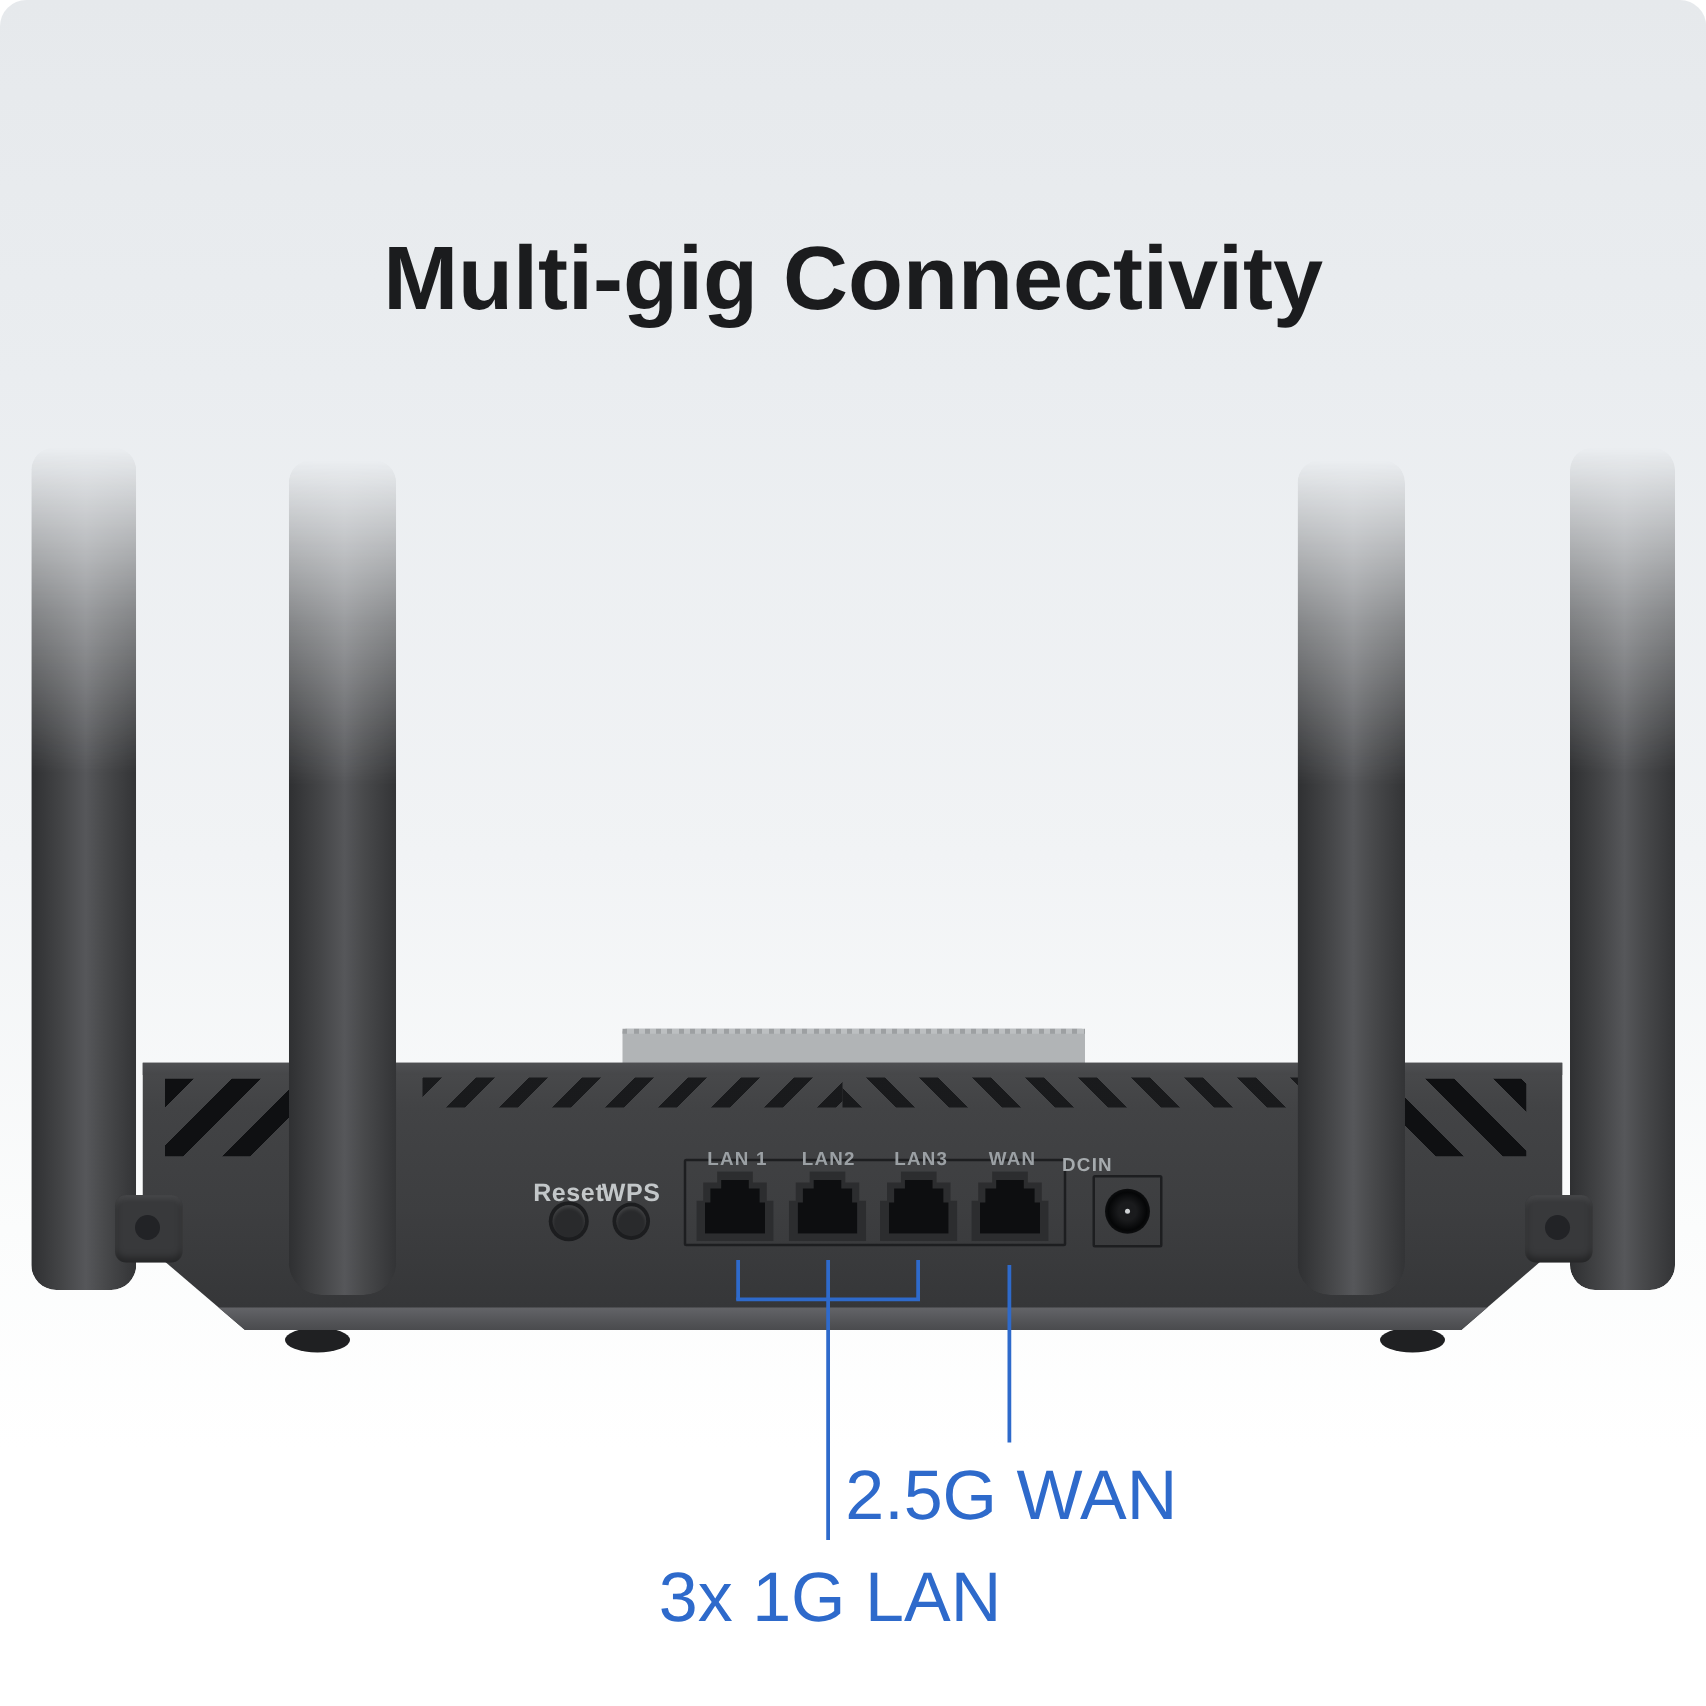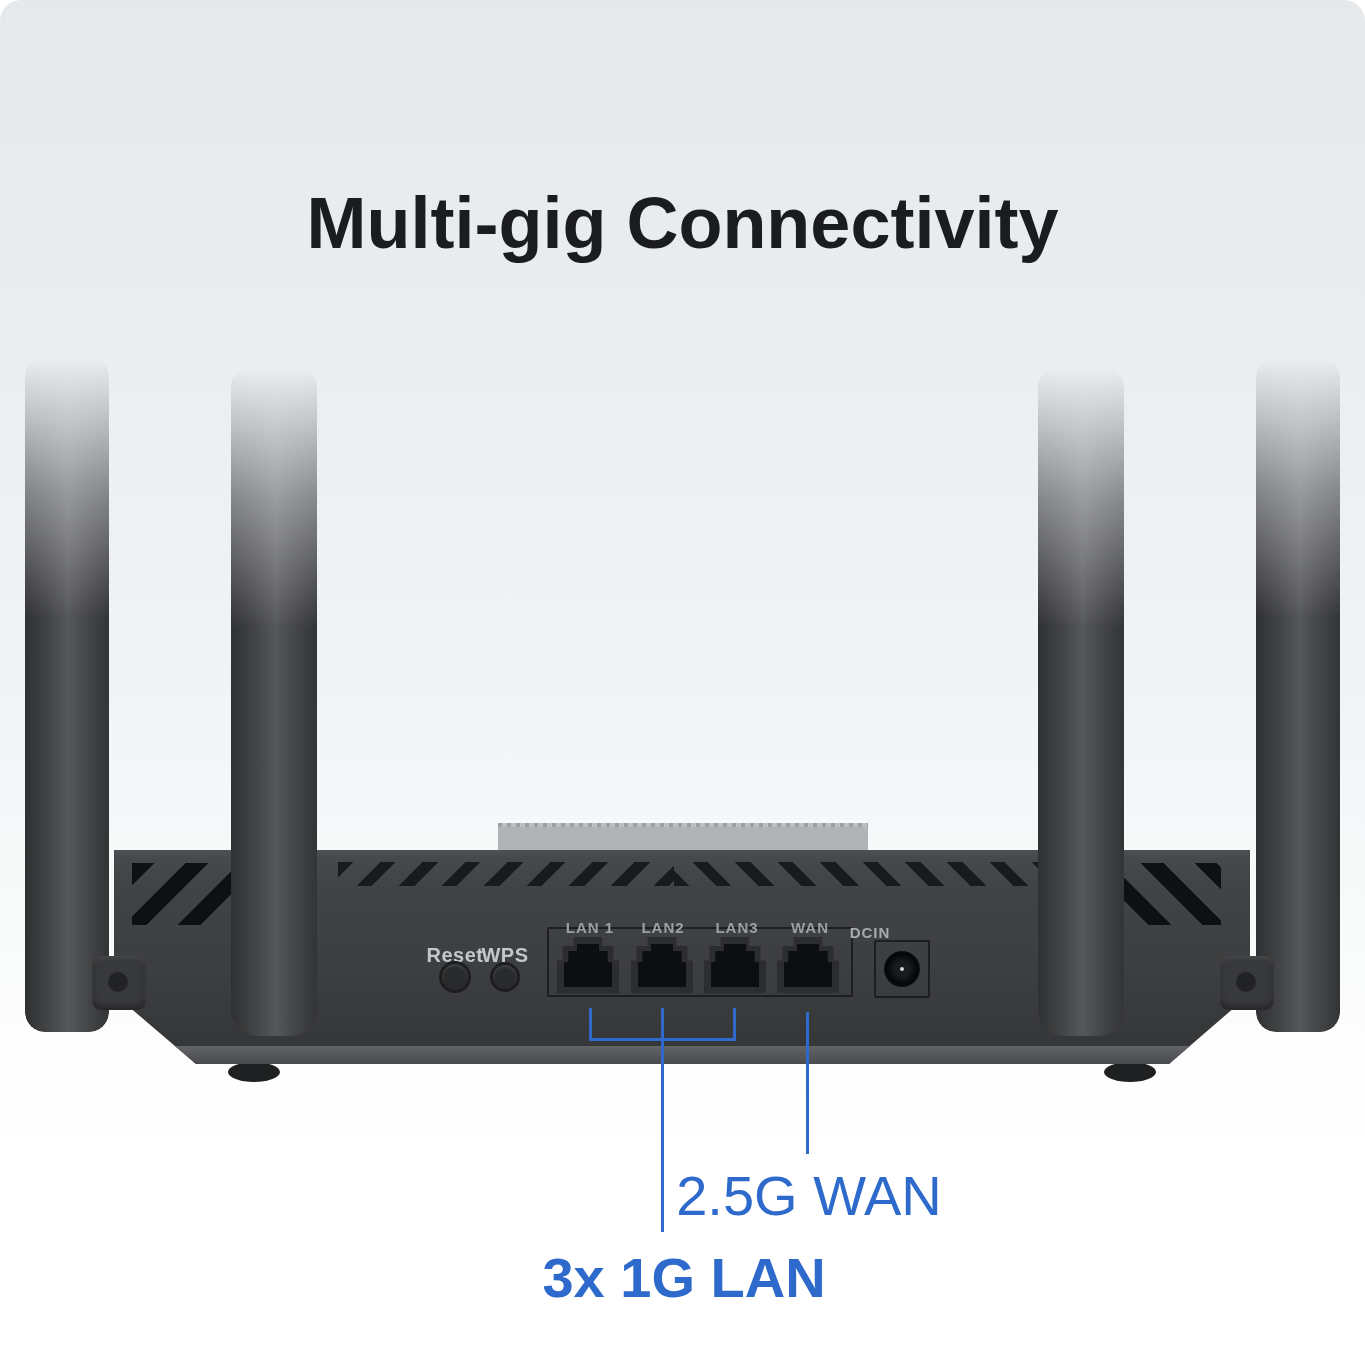--- a/index.html
+++ b/index.html
@@ -153,15 +153,15 @@
 
   <div class="callout-line" style="left:589px;top:1008px;width:3px;height:32px;"></div>
   <div class="callout-line" style="left:661px;top:1008px;width:3px;height:32px;"></div>
   <div class="callout-line" style="left:733px;top:1008px;width:3px;height:32px;"></div>
   <div class="callout-line" style="left:589px;top:1038px;width:147px;height:3px;"></div>
   <div class="callout-line" style="left:661px;top:1040px;width:3px;height:192px;"></div>
 
   <div class="callout-line" style="left:806px;top:1012px;width:3px;height:142px;"></div>
 
   <div class="callout-text" style="left:809px;top:1163px;">2.5G WAN</div>
-  <div class="callout-text" style="left:684px;top:1245px;font-weight:bold;">3x 1G LAN</div>
+  <div class="callout-text" style="left:664px;top:1245px;">3x 1G LAN</div>
 
 </div>
 
 </body></html>

